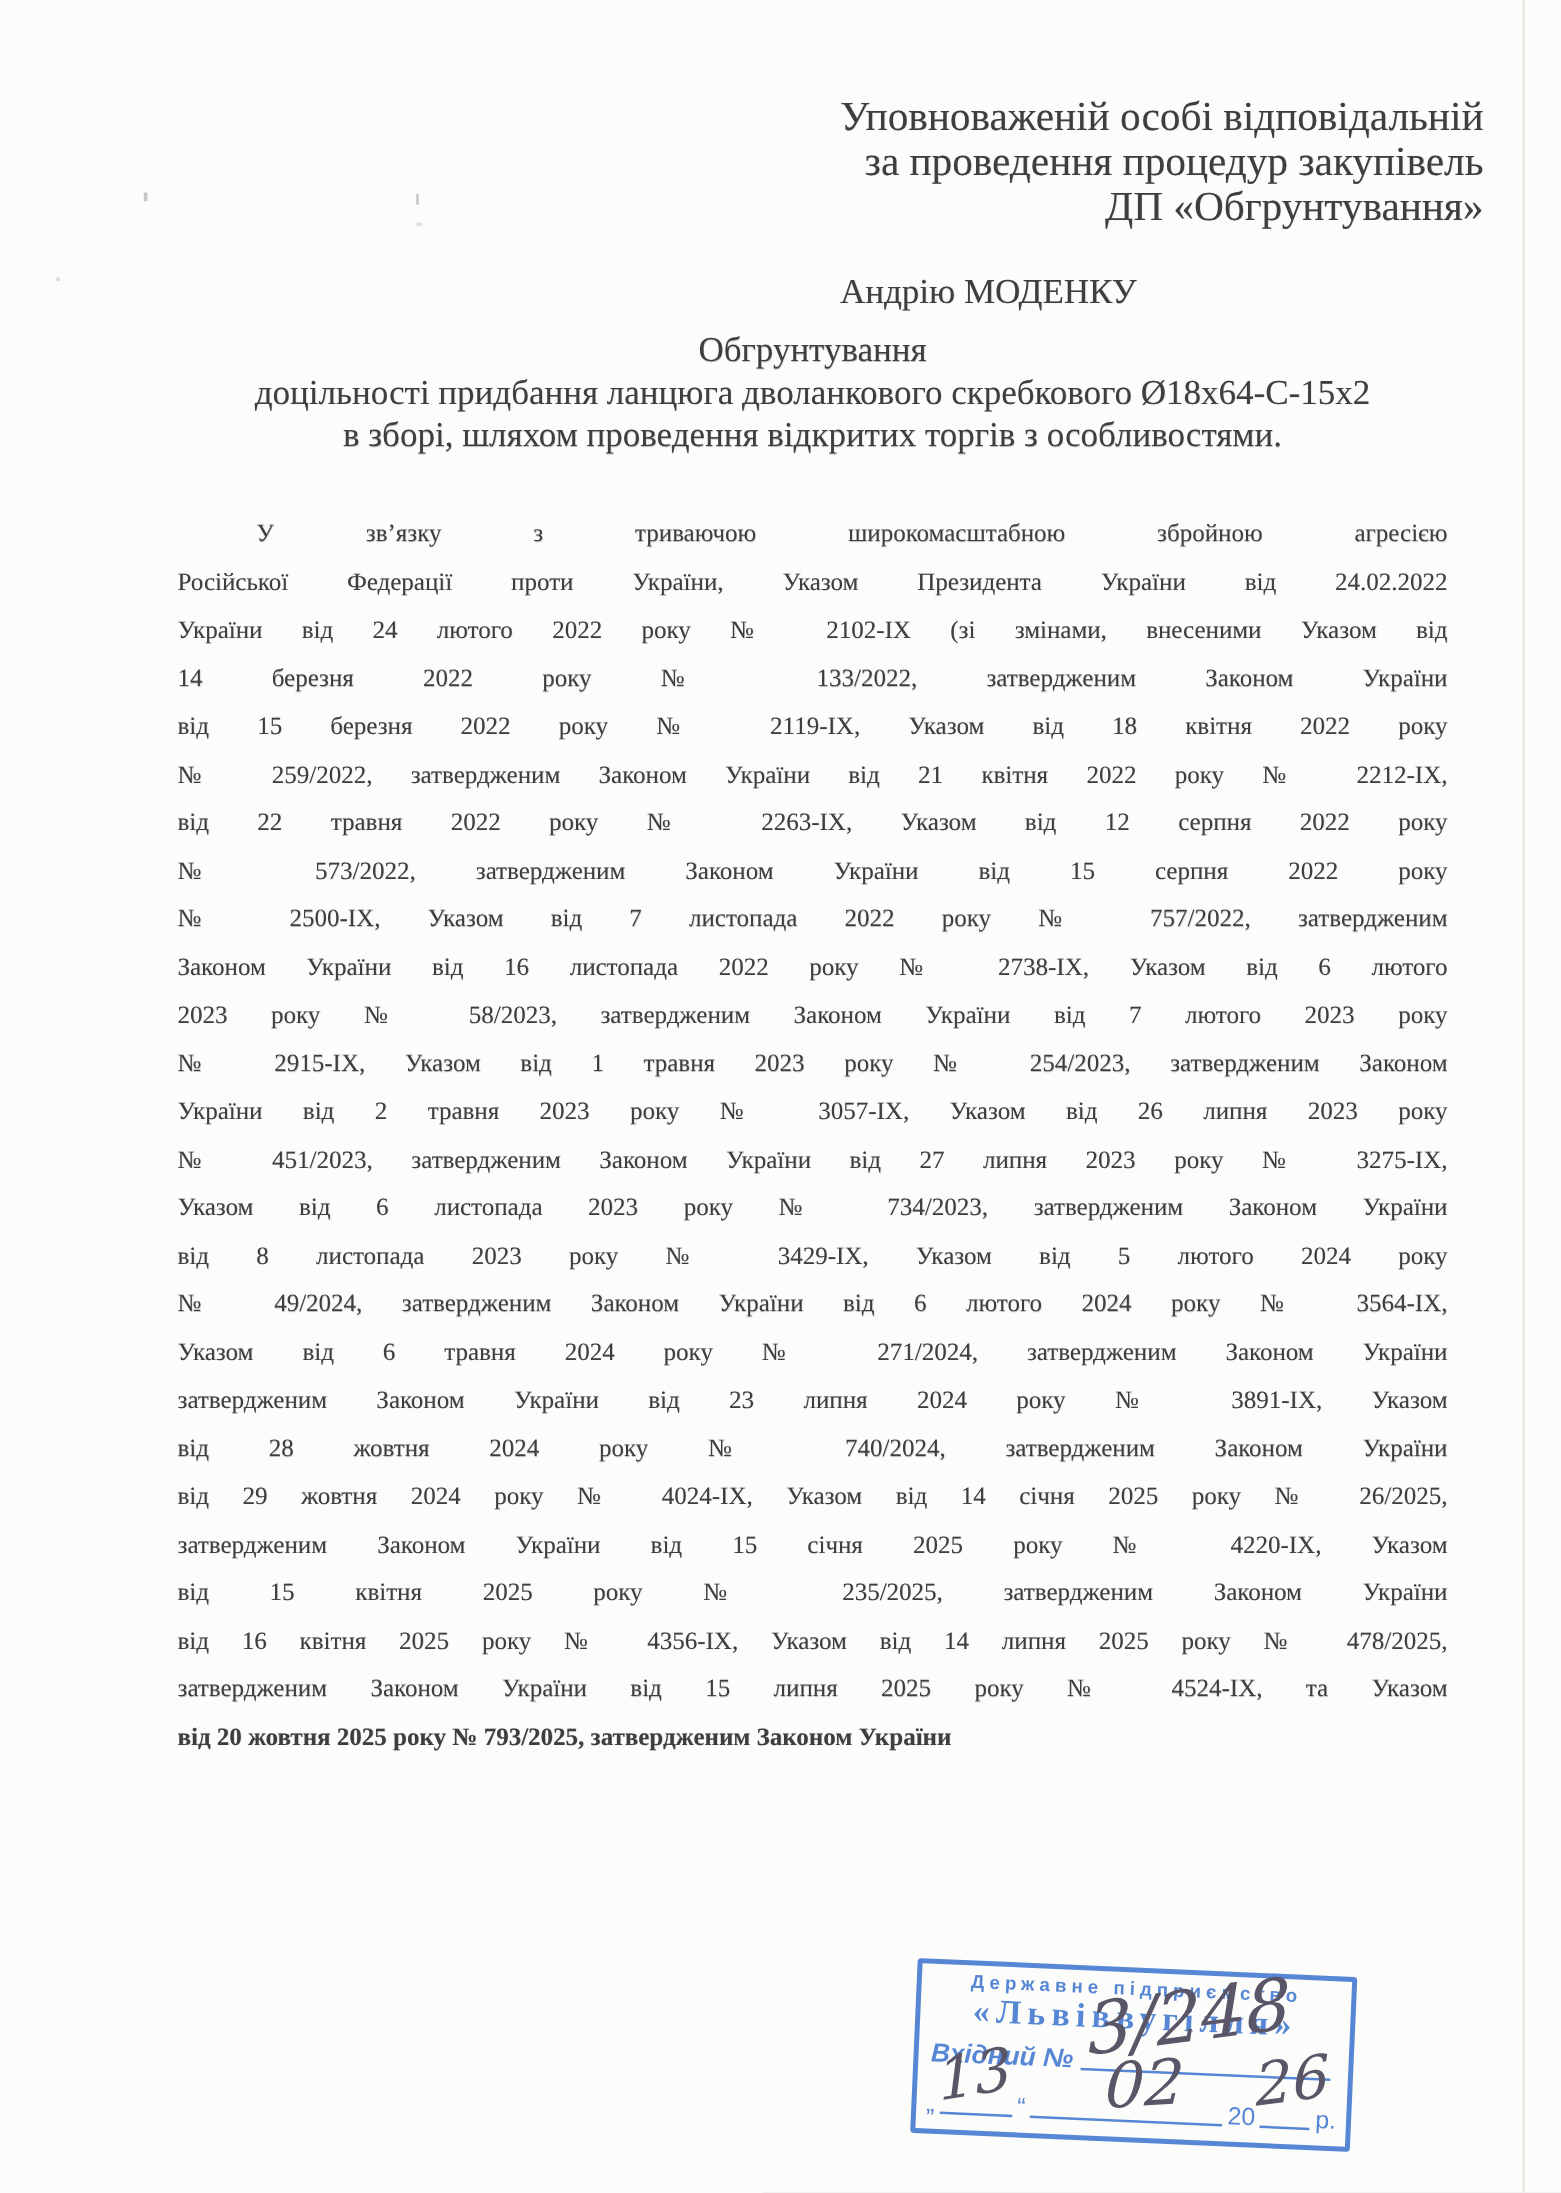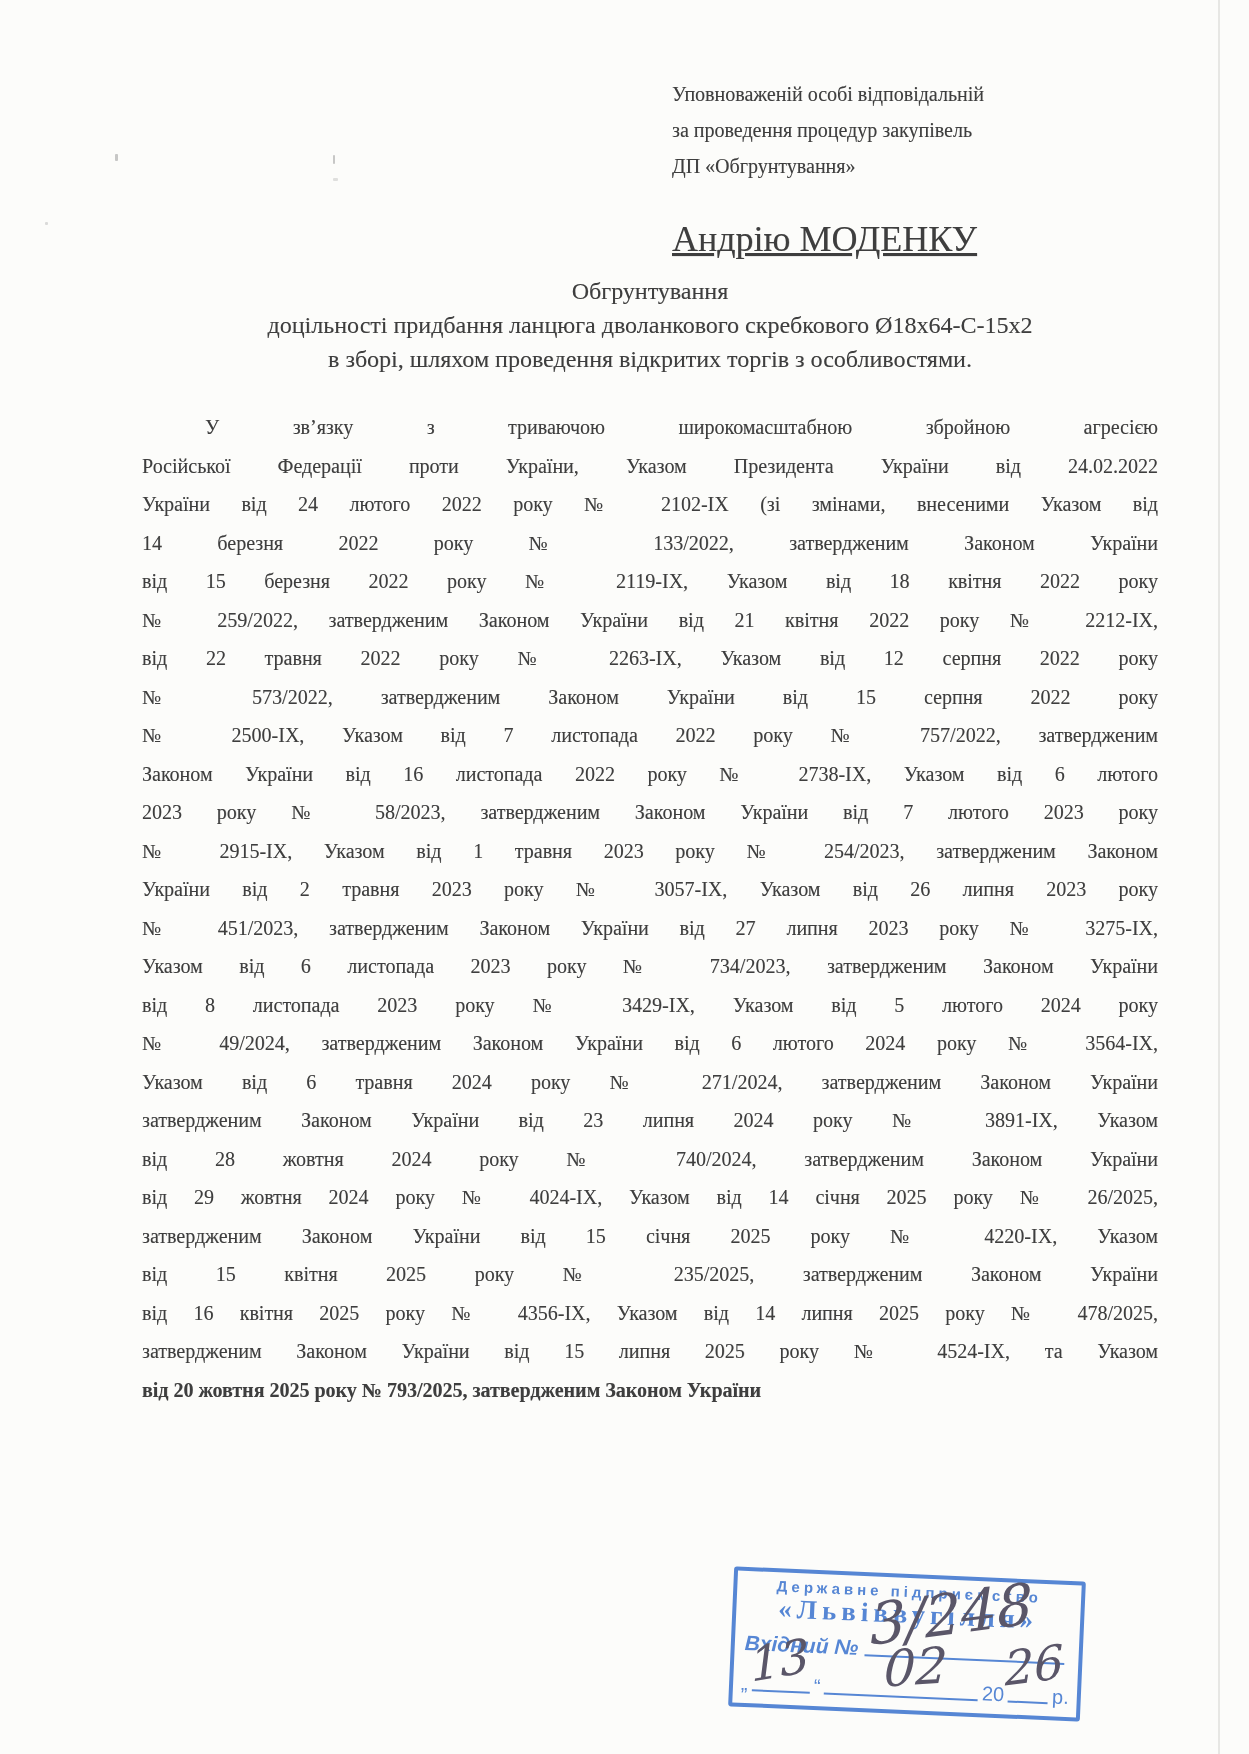--- a/index.html
+++ b/index.html
@@ -16,41 +16,41 @@
   }
   .doc-text {
     text-shadow: 0.3px 0.3px 0.6px rgba(62,62,62,0.35);
   }
 
   
   .header-block {
     position: absolute;
     left: 672px;
     top: 76px;
-    font-size: 20px;
+    font-size: 33px;
     line-height: 36px;
     white-space: nowrap;
+    text-align: right;
   }
   .addressee {
     position: absolute;
     left: 672px;
     top: 218px;
-    font-size: 36px;
-    white-space: nowrap;
-    text-decoration: underline;
+    font-size: 28px;
+    white-space: nowrap;
   }
 
   
   .title-block {
     position: absolute;
     left: 142px;
-    top: 274px;
+    top: 264px;
     width: 1016px;
     text-align: center;
-    font-size: 24px;
+    font-size: 28px;
     line-height: 34px;
   }
 
   
   .body-paragraph {
     position: absolute;
     left: 142px;
     top: 408px;
     width: 1016px;
     font-size: 20px;

